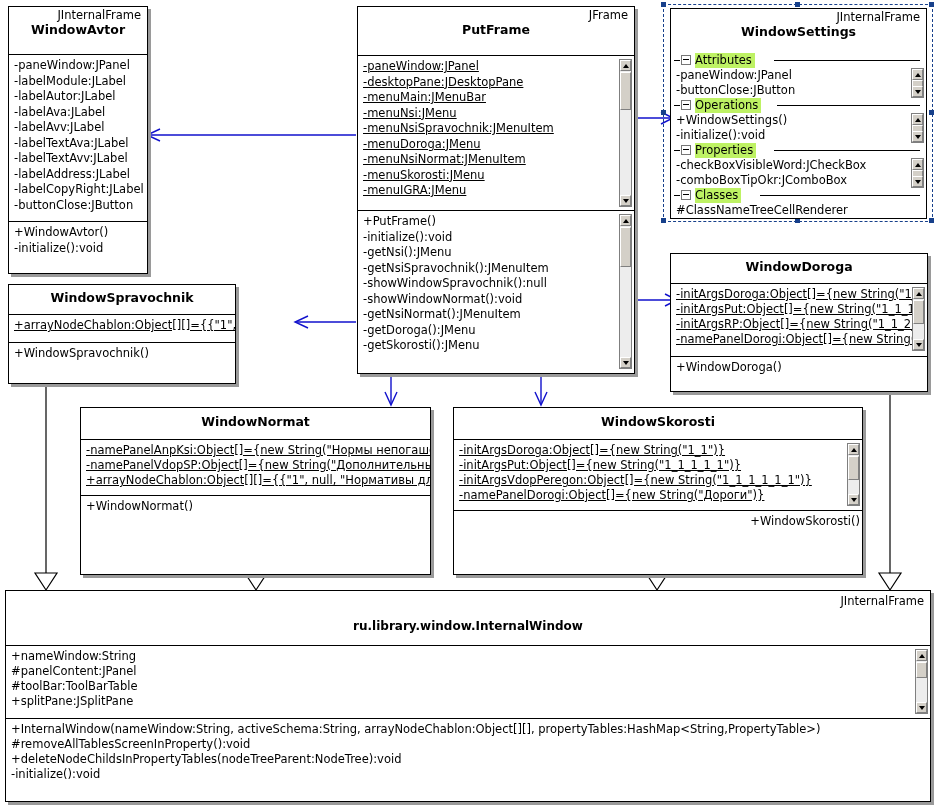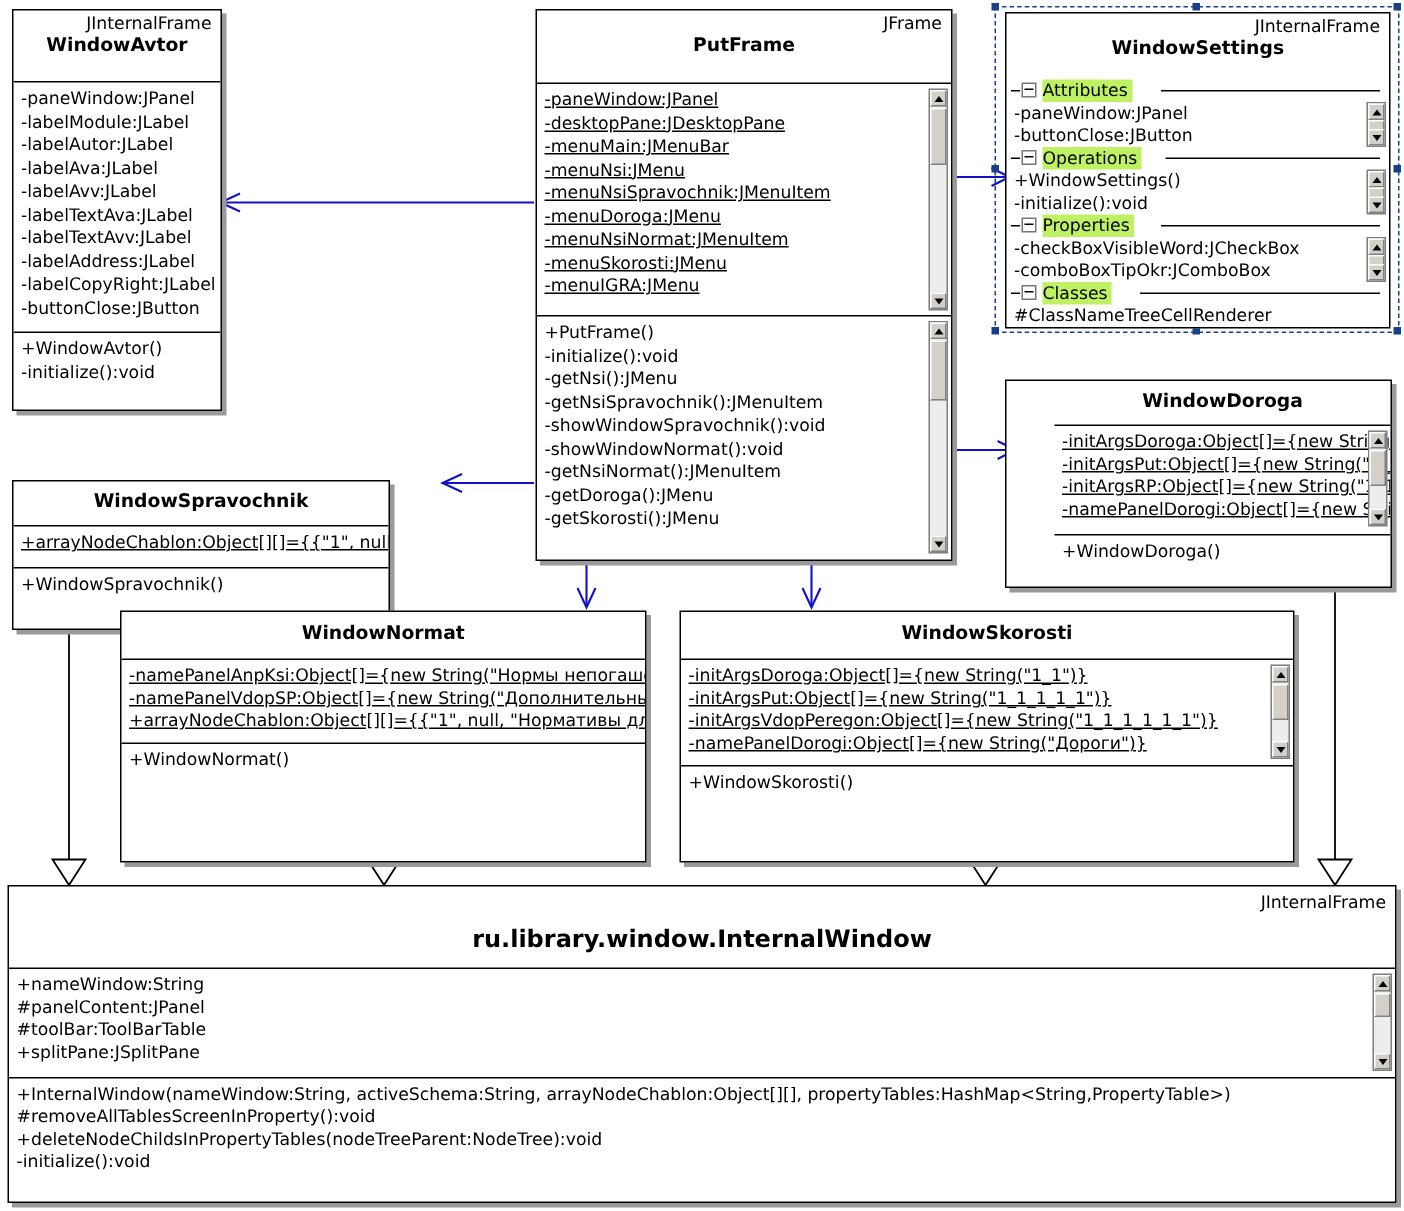--- a/index.html
+++ b/index.html
@@ -44,21 +44,21 @@
     text-align:center;
   }
   .stereo{
     display:block;text-align:right;font-size:11.5px;line-height:13px;
     padding-right:2px;
   }
   .cname{
     display:block;text-align:center;font-weight:bold;font-size:12.5px;
     line-height:16px;
   }
-  .cname.small{font-size:16px;}
+  .cname.small{font-size:12px;}
   .sec{
     position:relative;
     border-bottom:1px solid #000;
     box-sizing:border-box;
     padding:3px 2px 3px 3px;
     overflow:hidden;
     white-space:nowrap;
   }
   .sec.last{border-bottom:none;}
   .row{
@@ -223,21 +223,21 @@
             <i></i>
           </div>
       </div>
     </div>
 
     <div class="sec last" style="height:163px;">
       <div class="row">+PutFrame()</div>
       <div class="row">-initialize():void</div>
       <div class="row">-getNsi():JMenu</div>
       <div class="row">-getNsiSpravochnik():JMenuItem</div>
-      <div class="row">-showWindowSpravochnik():void</div>
+      <div class="row">-showWindowSpravochnik():null</div>
       <div class="row">-showWindowNormat():void</div>
       <div class="row">-getNsiNormat():JMenuItem</div>
       <div class="row">-getDoroga():JMenu</div>
       <div class="row">-getSkorosti():JMenu</div>
       <div class="sb" style="top:3px;height:155px;">
         <div class="btn up">
             <i></i>
           </div>
         <div class="thumb" style="top:12px;height:40px;"></div>
         <div class="btn dn">
@@ -335,21 +335,21 @@
           <b></b>
         </span>
       <span class="gtxt">Classes</span>
       <span class="dash-r" style="left:86px;right:0;"></span>
     </div>
     <div style="position:relative;padding-left:3px;">
       <div class="row tight">#ClassNameTreeCellRenderer</div>
     </div>
   </div>
 
-  <div class="cls" style="left:670px;top:253px;width:258px;height:139px;padding-left:32px;">
+  <div class="cls" style="left:670px;top:253px;width:258px;height:139px;">
     <div class="hdr" style="height:30px;padding-top:5px;">
       <span class="cname">WindowDoroga</span>
     </div>
     <div class="sec" style="height:73px;">
       <div class="row u tight">-initArgsDoroga:Object[]={new String("1_</div>
       <div class="row u tight">-initArgsPut:Object[]={new String("1_1_1</div>
       <div class="row u tight">-initArgsRP:Object[]={new String("1_1_2_</div>
       <div class="row u tight">-namePanelDorogi:Object[]={new String("</div>
       <div class="sb" style="top:3px;height:64px;">
         <div class="btn up">
@@ -359,21 +359,21 @@
         <div class="btn dn">
             <i></i>
           </div>
       </div>
     </div>
     <div class="sec last" style="height:34px;">
       <div class="row">+WindowDoroga()</div>
     </div>
   </div>
 
-  <div class="cls" style="left:8px;top:284px;width:252px;height:100px;margin-top:36px;">
+  <div class="cls" style="left:8px;top:284px;width:228px;height:100px;">
     <div class="hdr" style="height:30px;padding-top:5px;">
       <span class="cname">WindowSpravochnik</span>
     </div>
     <div class="sec" style="height:28px;">
       <div class="row u tight">+arrayNodeChablon:Object[][]={{"1", null, "ВСП",</div>
     </div>
     <div class="sec last" style="height:40px;">
       <div class="row">+WindowSpravochnik()</div>
     </div>
   </div>
@@ -404,21 +404,21 @@
       <div class="sb" style="top:3px;height:63px;">
         <div class="btn up">
             <i></i>
           </div>
         <div class="thumb" style="top:12px;height:24px;"></div>
         <div class="btn dn">
             <i></i>
           </div>
       </div>
     </div>
-    <div class="sec last" style="height:38px;">
+    <div class="sec last" style="height:38px;text-align:right;">
       <div class="row">+WindowSkorosti()</div>
     </div>
   </div>
 
   <div class="cls" style="left:5px;top:590px;width:926px;height:212px;">
     <div class="hdr" style="height:55px;padding-top:4px;">
       <span class="stereo">JInternalFrame</span>
       <span class="cname small" style="margin-top:10px;">ru.library.window.InternalWindow</span>
     </div>
     <div class="sec" style="height:73px;">

